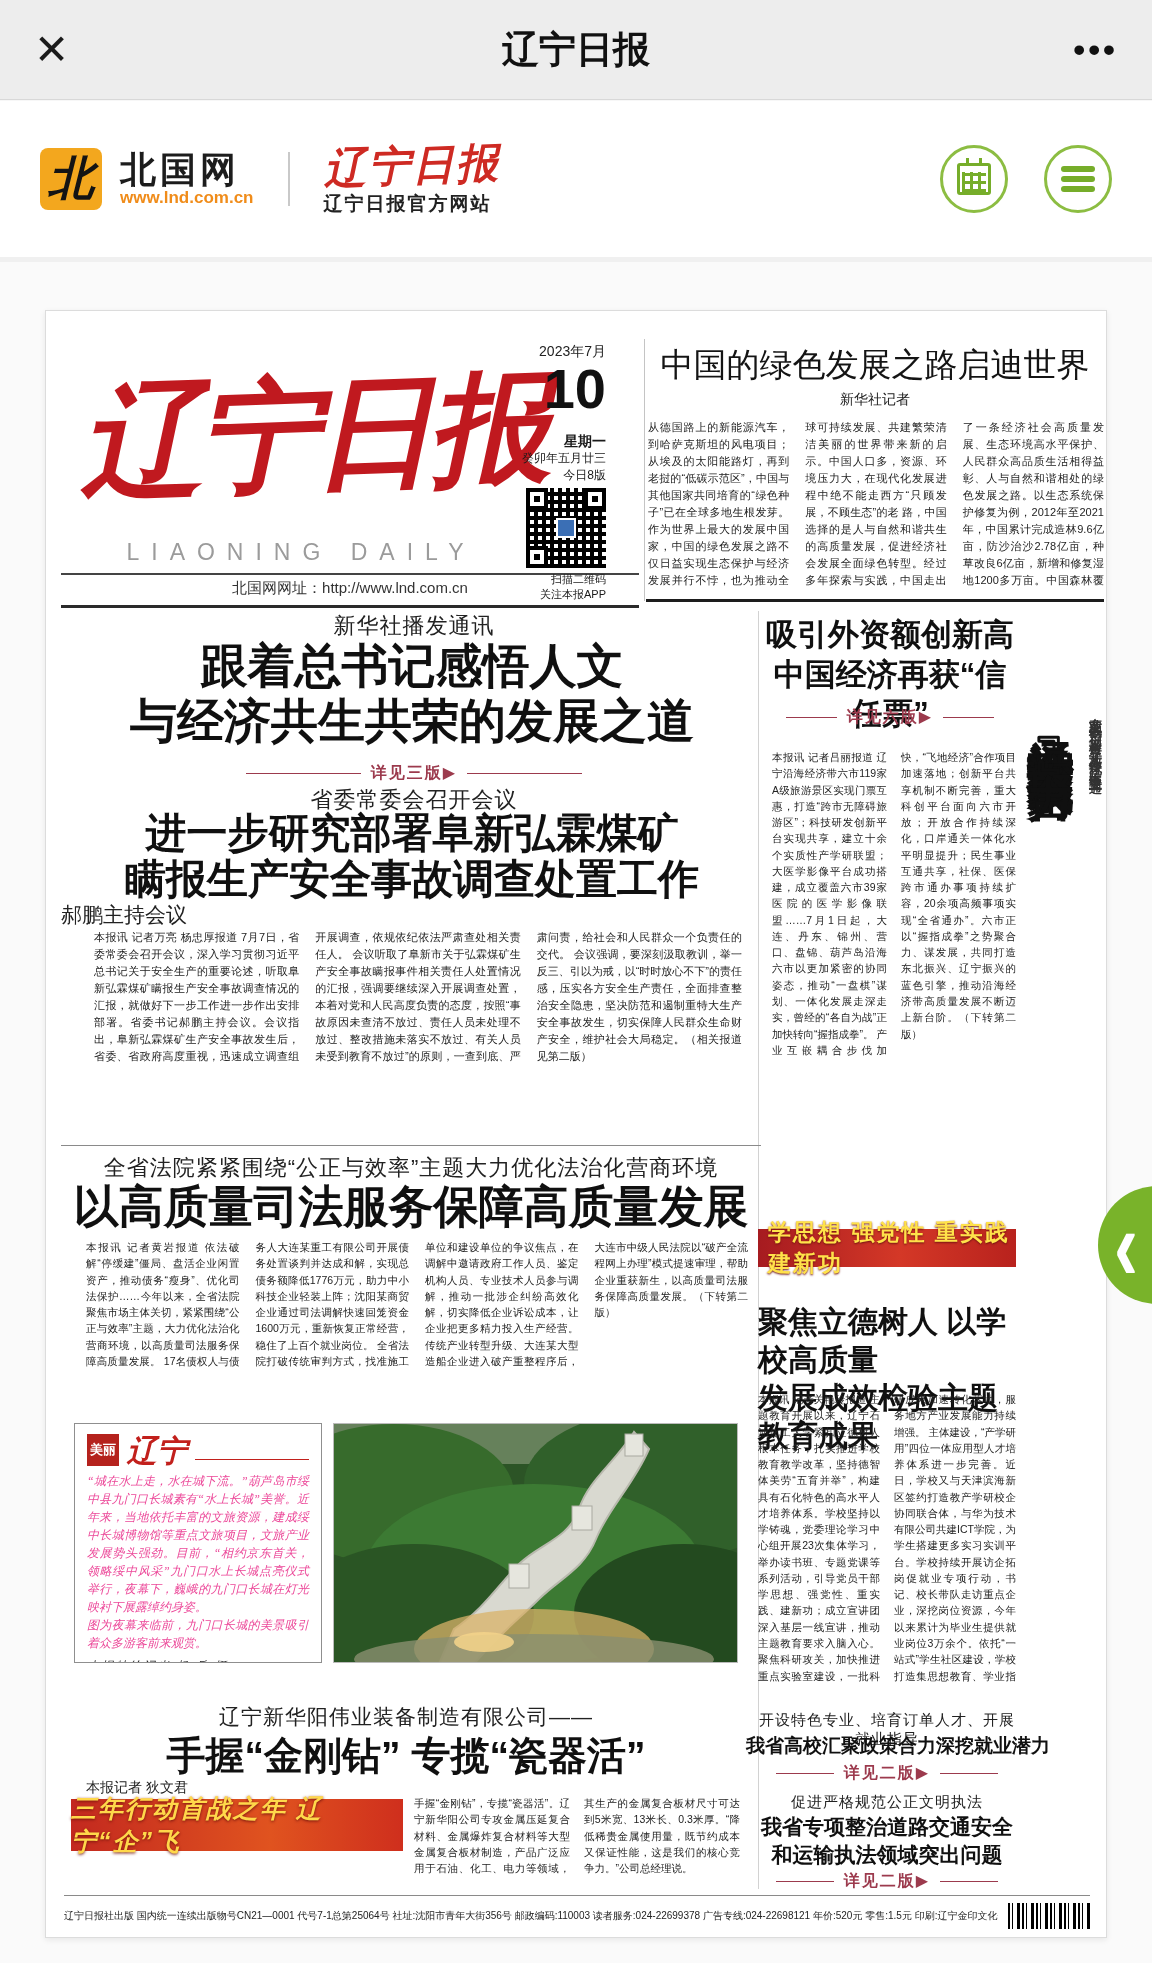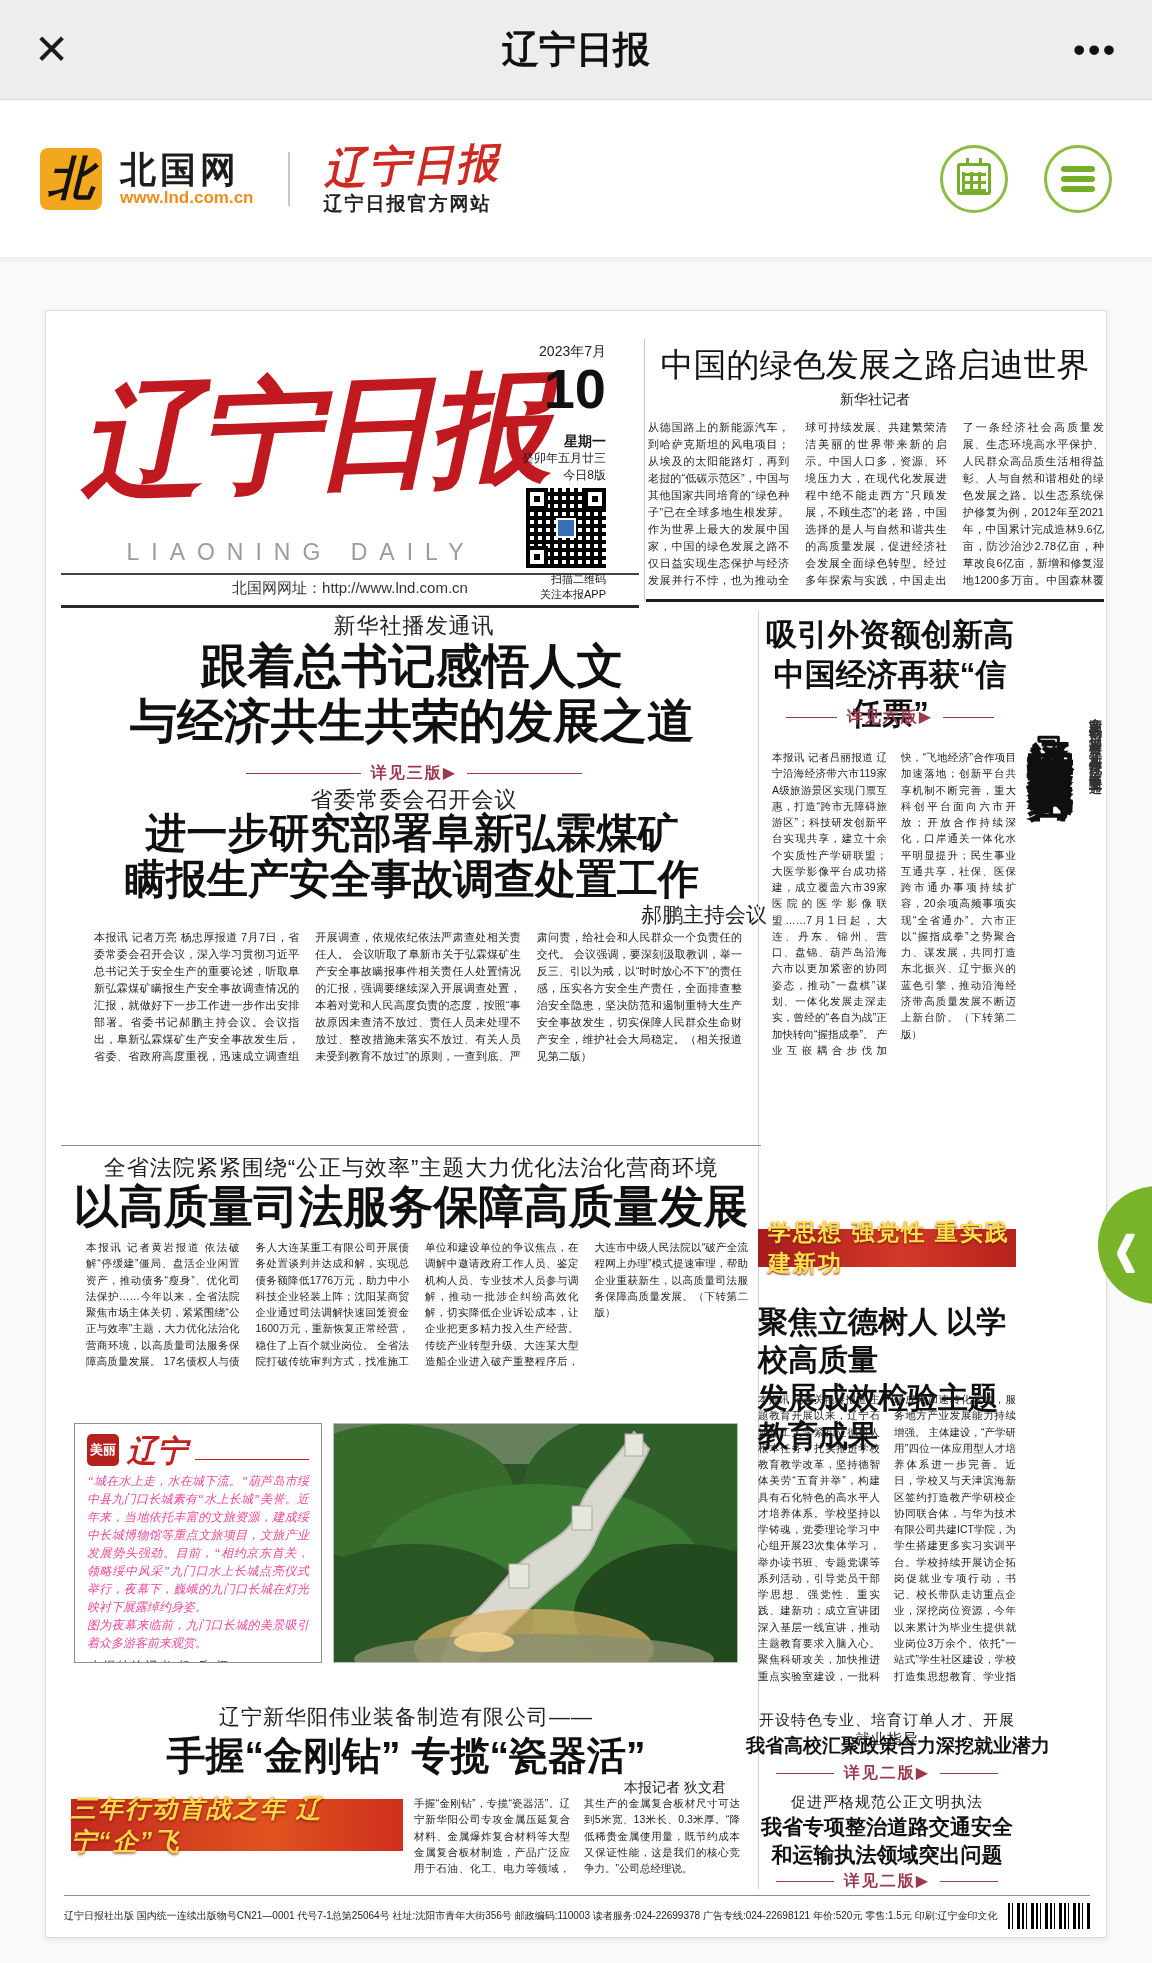--- a/index.html
+++ b/index.html
@@ -31,21 +31,21 @@
 .ic-cal:before{left:6px}.ic-cal:after{right:6px}
 .ic-menu{width:34px;height:26px;display:flex;flex-direction:column;justify-content:space-between}
 .ic-menu i{height:6px;border-radius:3px;background:#76ad2a}
 
 
 .content-bg{position:absolute;left:0;top:262px;width:1152px;height:1701px;background:#fafafa}
 .paper{position:absolute;left:45px;top:310px;width:1062px;height:1628px;background:#fff;border:1px solid #dcdcdc;box-shadow:0 2px 6px rgba(0,0,0,.08)}
 .abs{position:absolute}
 .serifh{font-family:Liberation Sans, sans-serif;font-weight:bold}
 .kicker{font-size:22px;color:#222;text-align:center;letter-spacing:1px}
-.byline{text-align:right;color:#222}
+.byline{text-align:left;color:#222}
 .bodycols{font-size:11px;line-height:1.55;color:#222;text-align:justify;column-gap:16px;overflow:hidden}
 .see{display:flex;align-items:center;gap:10px;color:#9c3a4d;font-size:16px;font-weight:bold;letter-spacing:2px}
 .see i{flex:1;border-top:1px solid #9c3a4d}
 
 
 .mast-brand{left:35px;top:40px;width:450px;height:205px;font-family:"Liberation Serif","DejaVu Serif",serif;font-style:italic;font-weight:bold;font-size:122px;line-height:1.4;color:#c0191f;letter-spacing:-6px;transform:rotate(-2deg);white-space:nowrap}
 .mast-en{left:55px;top:228px;width:400px;text-align:center;letter-spacing:12px;font-size:23px;color:#9b9b9b}
 .mast-line1{left:15px;top:262px;width:578px;border-top:2px solid #444}
 .mast-url{left:15px;top:268px;width:578px;text-align:center;font-size:15px;color:#333}
 .mast-line2{left:15px;top:294px;width:578px;border-top:3px solid #2a2a2a}
@@ -103,21 +103,21 @@
 
 .banner1{left:712px;top:918px;width:258px;height:38px;background:linear-gradient(90deg,#a61b20,#d43827 55%,#b8221d);display:flex;align-items:center;padding-left:10px;font-size:23px;font-weight:bold;color:#ffe24a;letter-spacing:2px;text-shadow:0 1px 2px #6e1210}
 .uni-k{left:712px;top:968px;width:258px;font-size:16.5px;color:#222}
 .uni-h{left:712px;top:992px;width:258px;font-size:30px;line-height:1.27;color:#101010}
 .uni-cols{left:712px;top:1080px;width:258px;height:298px;column-count:2;column-gap:14px;font-size:10.5px}
 
 
 .photo{left:287px;top:1112px;width:405px;height:240px;overflow:hidden;border:1px solid #bbb}
 .capbox{left:28px;top:1112px;width:248px;height:240px;border:1px solid #8f8f8f;padding:10px 12px;overflow:hidden}
 .badge{display:flex;align-items:flex-end;gap:8px;margin-bottom:6px}
-.badge .seal{width:32px;height:32px;background:#b5221d;color:#fff;font-size:13px;font-weight:bold;display:flex;align-items:center;justify-content:center;border-radius:5px}
+.badge .seal{width:32px;height:32px;background:#b5221d;color:#fff;font-size:13px;font-weight:bold;display:flex;align-items:center;justify-content:center;border-radius:0}
 .badge .script{font-family:"Liberation Serif","DejaVu Serif",serif;font-style:italic;font-weight:bold;font-size:30px;color:#c2201c;line-height:1}
 .badge .bline{flex:1;border-bottom:1px solid #c2201c;margin-bottom:6px}
 .kai{font-family:"Liberation Serif","DejaVu Serif",serif;font-style:italic;font-size:12px;line-height:1.5;text-align:justify;color:#ec4899}
 .cap-credit{font-family:"Liberation Serif","DejaVu Serif",serif;font-style:italic;font-size:12px;margin-top:6px;letter-spacing:2px}
 
 
 .co-k{left:100px;top:1392px;width:520px;font-size:21px}
 .co-h{left:40px;top:1418px;width:640px;text-align:center;font-size:39px;color:#101010}
 .co-by{left:40px;top:1468px;width:640px;font-size:14px}
 .banner2{left:25px;top:1488px;width:332px;height:52px;background:linear-gradient(90deg,#c3291f,#e0531f 60%,#cf2f1d);display:flex;align-items:center;justify-content:center;font-size:25px;font-weight:bold;font-style:italic;color:#ffd84a;letter-spacing:2px;text-shadow:0 1px 3px #76150d}

